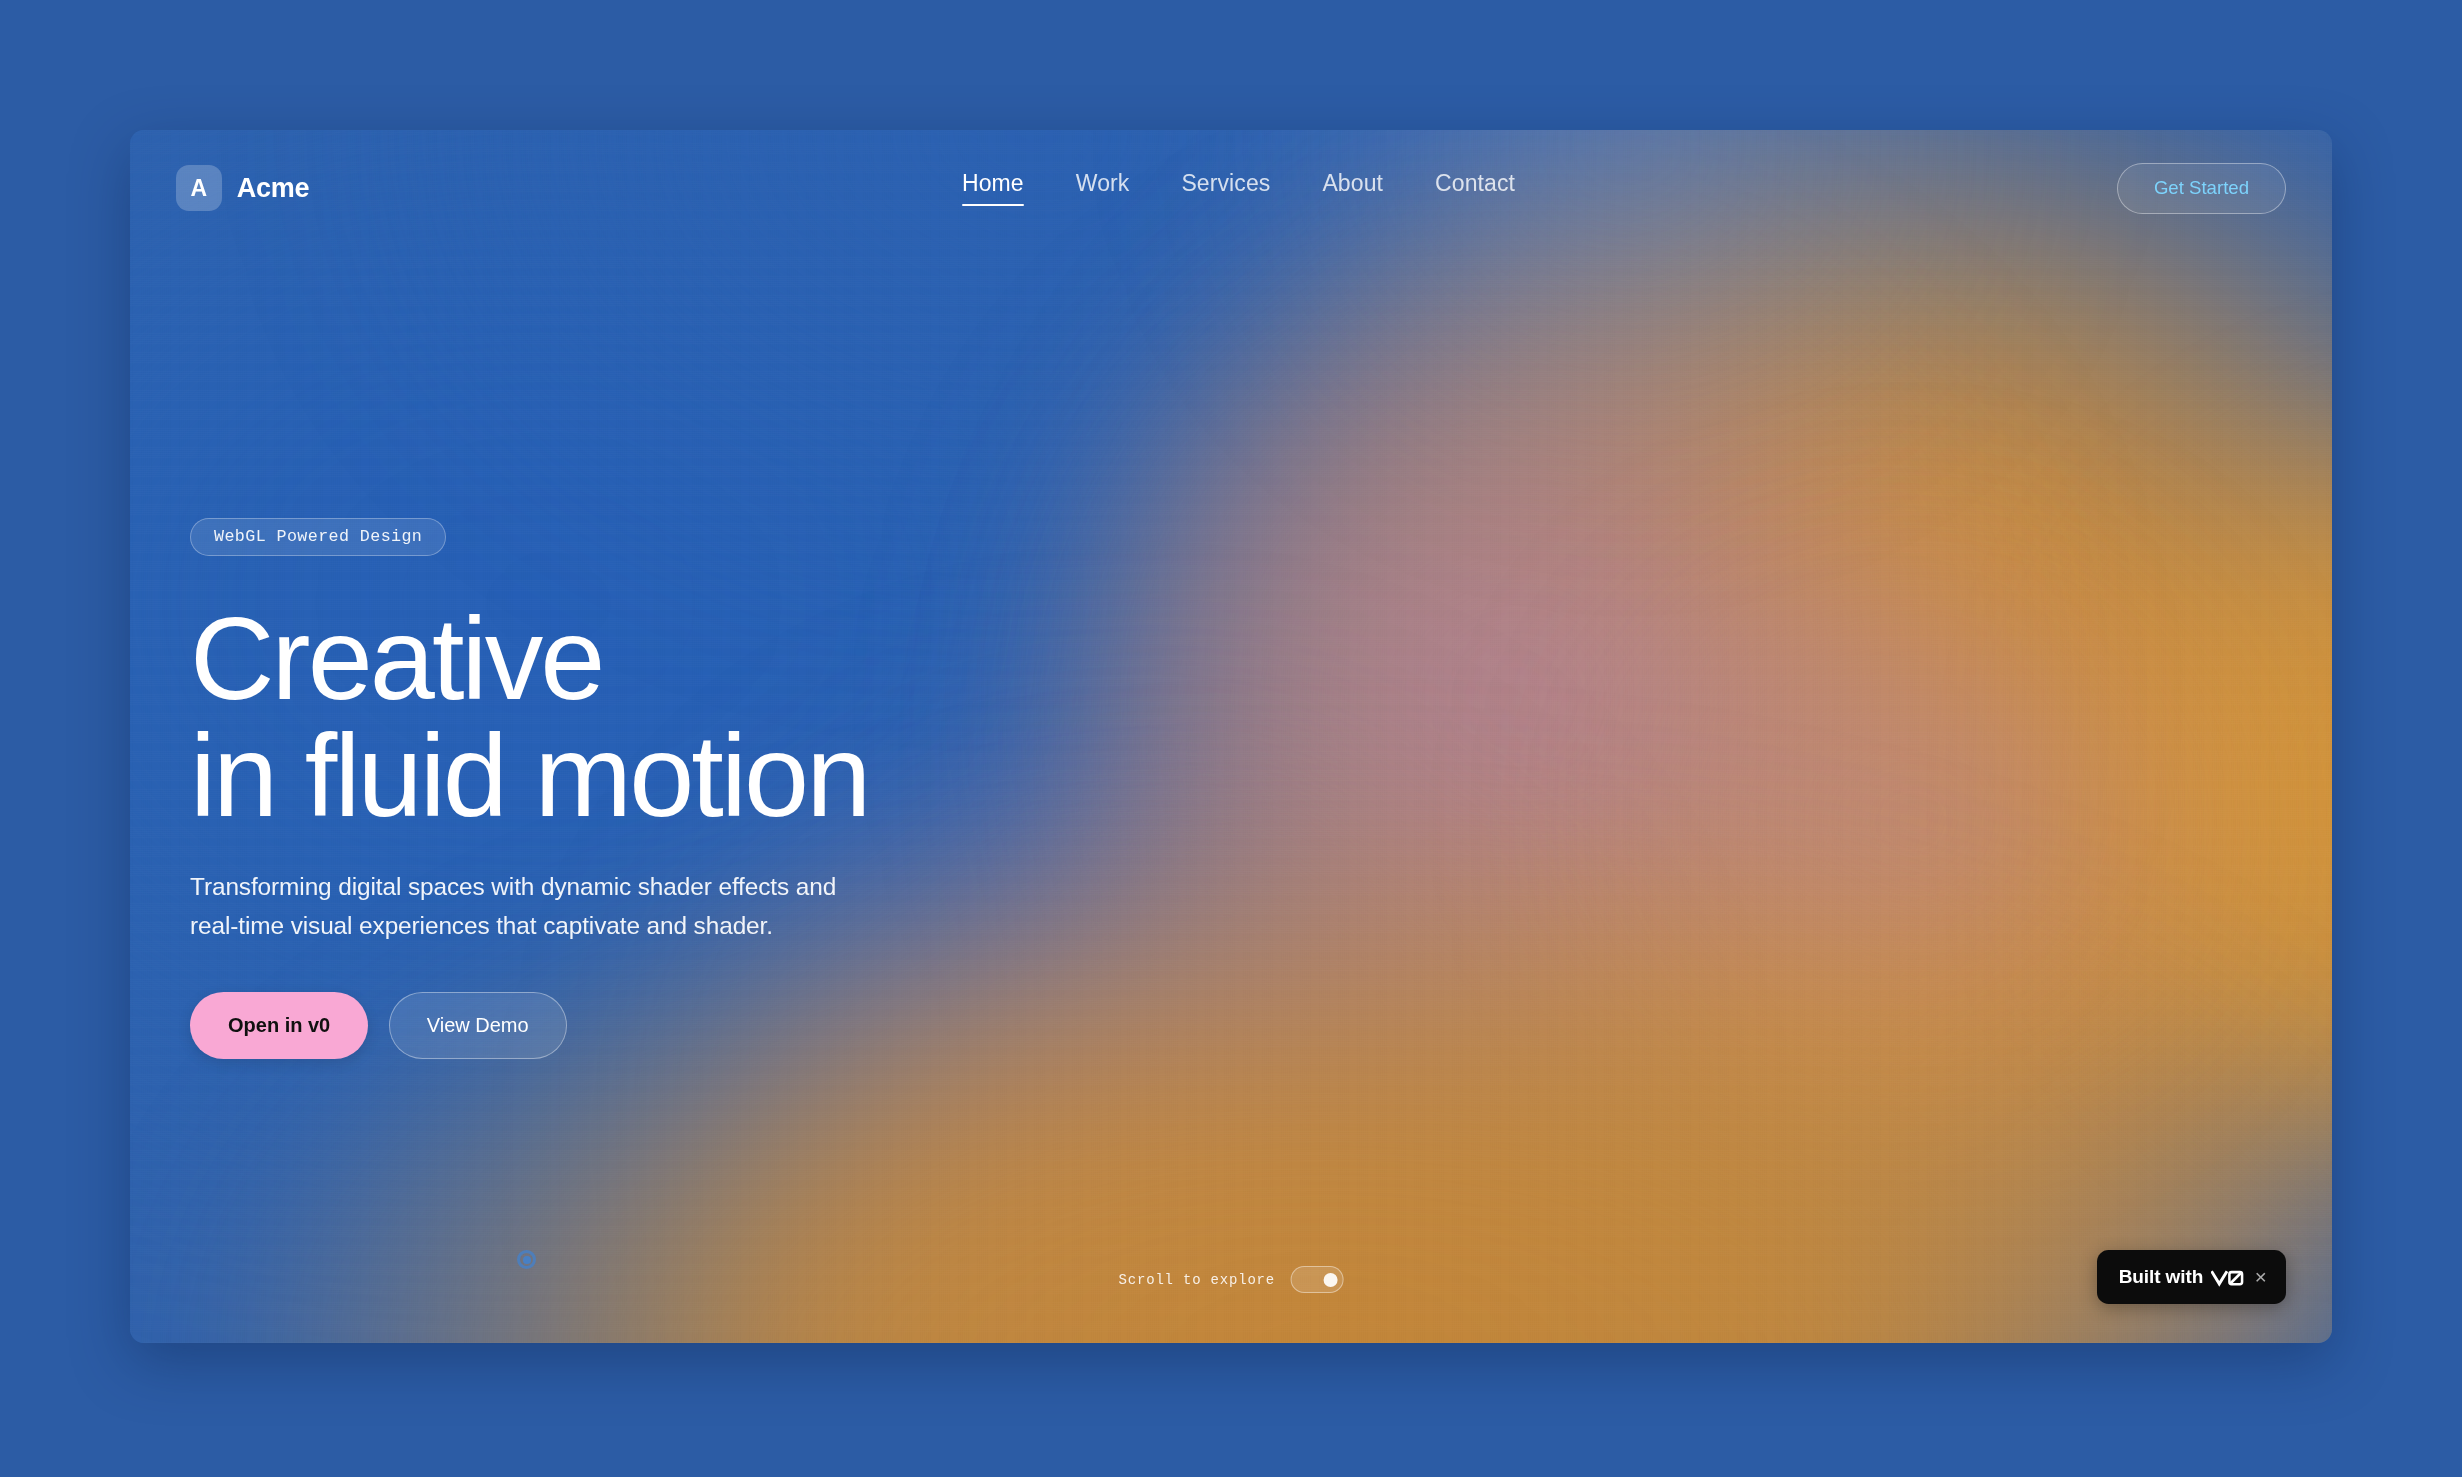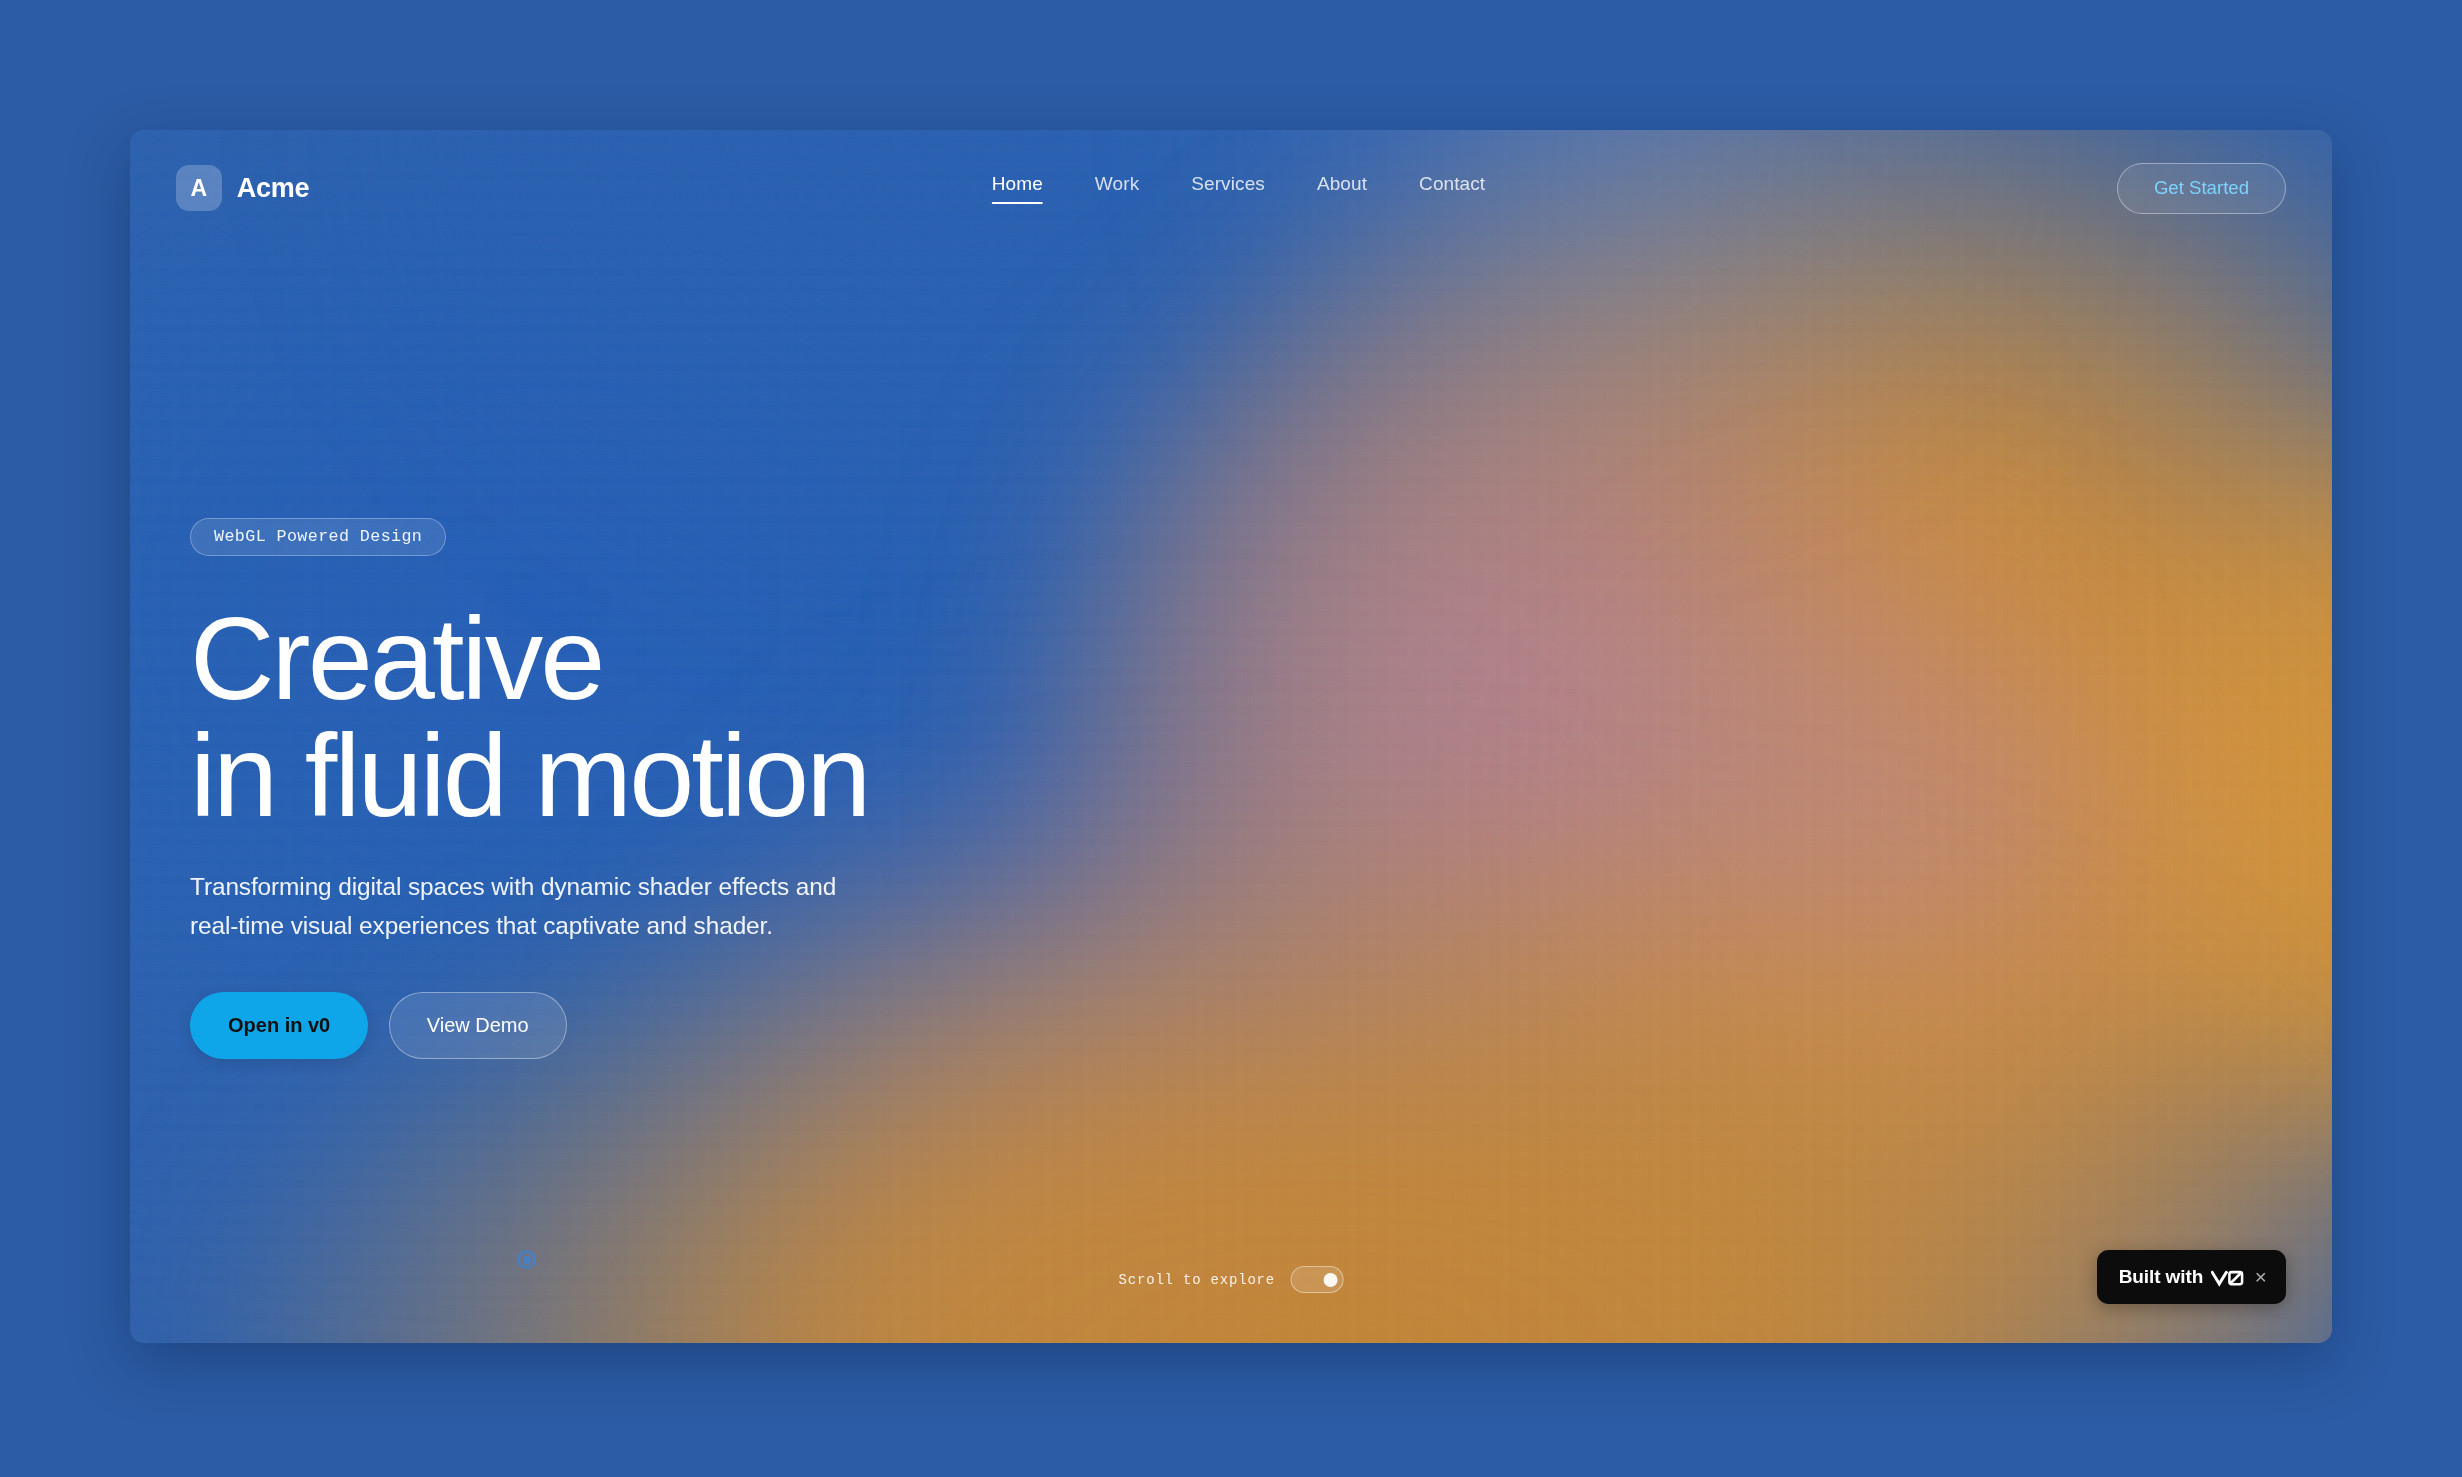--- a/index.html
+++ b/index.html
@@ -173,21 +173,21 @@
     position: absolute;
     left: 50%;
     transform: translateX(-50%);
     display: flex;
     align-items: center;
     gap: 37px;
   }
   #main-nav .nav-link {
     position: relative;
     color: rgba(255,255,255,.80);
-    font-size: 19px;
+    font-size: 23px;
     letter-spacing: 0.1px;
     padding-bottom: 9px;
     cursor: pointer;
     white-space: nowrap;
     margin-left: 15px;
   }
   #main-nav .nav-link.active {
     color: #fff;
   }
   #main-nav .nav-link.active::after {
@@ -259,21 +259,21 @@
   }
   .cta {
     border-radius: 641px;
     font-size: 20px;
     cursor: pointer;
     white-space: nowrap;
     padding: 21px 37px;
     border: 1.3px solid transparent;
   }
   .cta.primary {
-    background: #0ea5e9;
+    background: #f9a8d4;
     color: #101010;
     font-weight: bold;
     box-shadow: 0 3.9px 14px rgba(0,0,0,.12);
   }
   .cta.secondary {
     background: rgba(255,255,255,.10);
     border-color: rgba(255,255,255,.38);
     color: #fff;
   }
 

